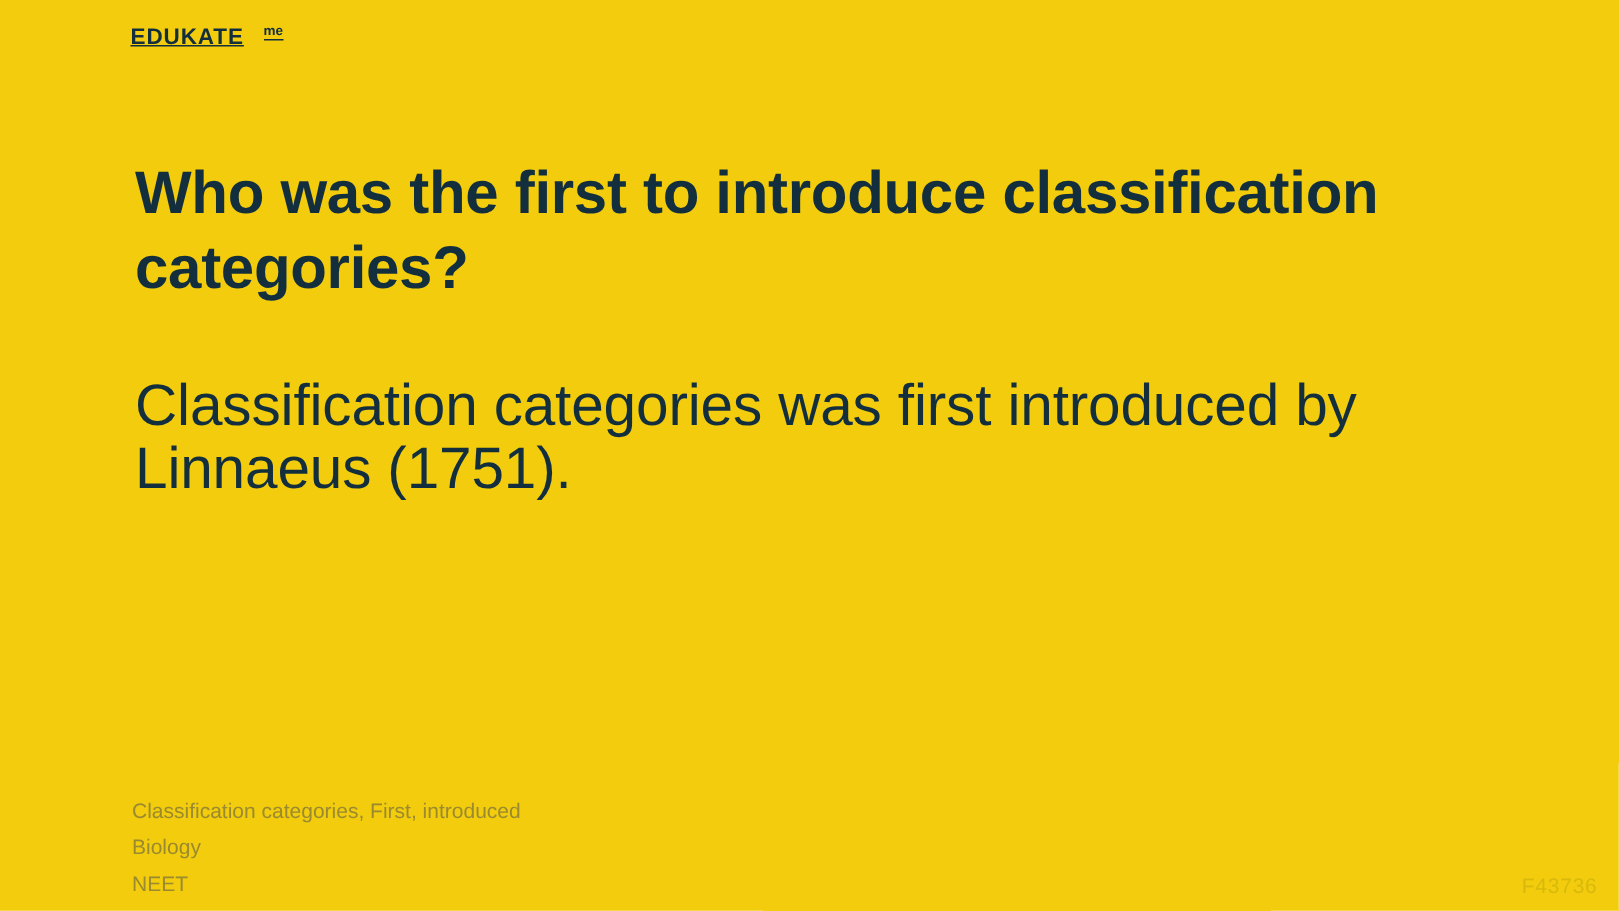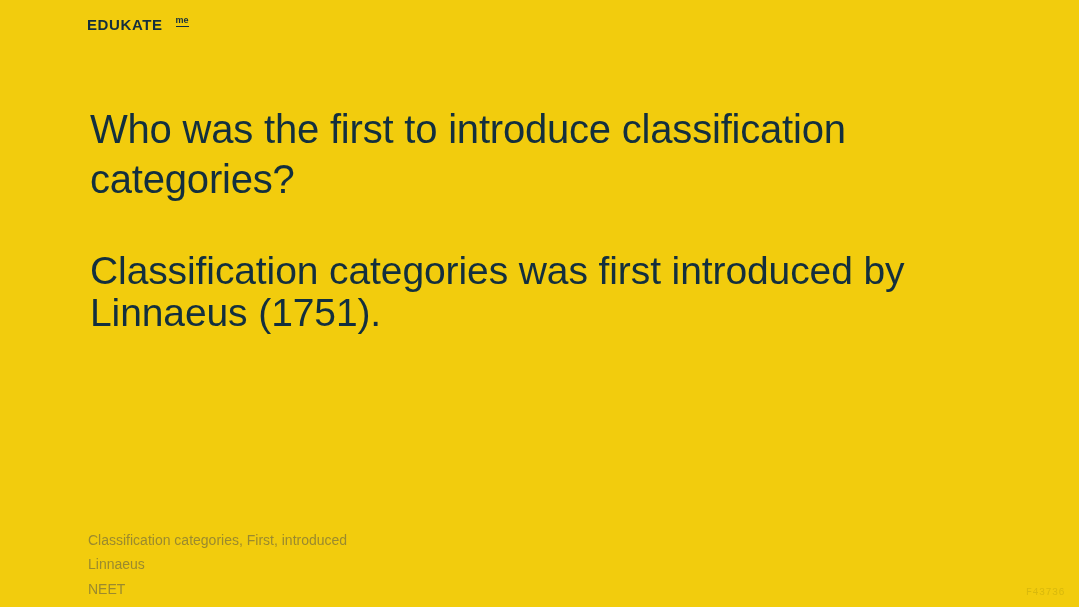--- a/index.html
+++ b/index.html
@@ -29,41 +29,42 @@
     line-height: 1;
     user-select: none;
   }
   .logo-word {
     font-family: "Liberation Sans", sans-serif;
     font-weight: bold;
     font-size: 15px;
     letter-spacing: 0.6px;
     color: #132f3e;
     line-height: 1;
+    text-decoration: underline;
   }
   .logo-sup {
     font-family: "Liberation Sans", sans-serif;
     font-weight: bold;
     font-size: 9px;
     color: #132f3e;
     line-height: 1;
     margin-left: 13px;
     margin-top: -1px;
     border-bottom: 1.5px solid #132f3e;
     padding-bottom: 1px;
   }
 
   
   .headline {
     position: absolute;
     left: 90px;
     top: 104px;
     width: 920px;
     font-family: "Liberation Sans", sans-serif;
-    font-weight: normal;
+    font-weight: bold;
     font-size: 40px;
     line-height: 50px;
     color: #132f3e;
     letter-spacing: -0.2px;
   }
 
   
   .answer {
     position: absolute;
     left: 90px;
@@ -89,22 +90,22 @@
   }
   .footer div {
     white-space: nowrap;
   }
 
   
   .corner-code {
     position: absolute;
     right: 14px;
     bottom: 9px;
-    font-family: Liberation Mono, monospace;
-    font-size: 10px;
+    font-family: Liberation Sans, sans-serif;
+    font-size: 14px;
     letter-spacing: 0.5px;
     color: #d9b90c;
     margin-left: 16px;
   }
 </style>
 </head>
 <body>
 
 <div class="slide">
 
@@ -112,19 +113,19 @@
     <span class="logo-word">EDUKATE</span>
     <span class="logo-sup">me</span>
   </div>
 
   <div class="headline">Who was the first to introduce classification categories?</div>
 
   <div class="answer">Classification categories was first introduced by Linnaeus (1751).</div>
 
   <div class="footer">
     <div>Classification categories, First, introduced</div>
-    <div>Linnaeus</div>
+    <div>Biology</div>
     <div>NEET</div>
   </div>
 
   <div class="corner-code">F43736</div>
 
 </div>
 
 </body></html>

